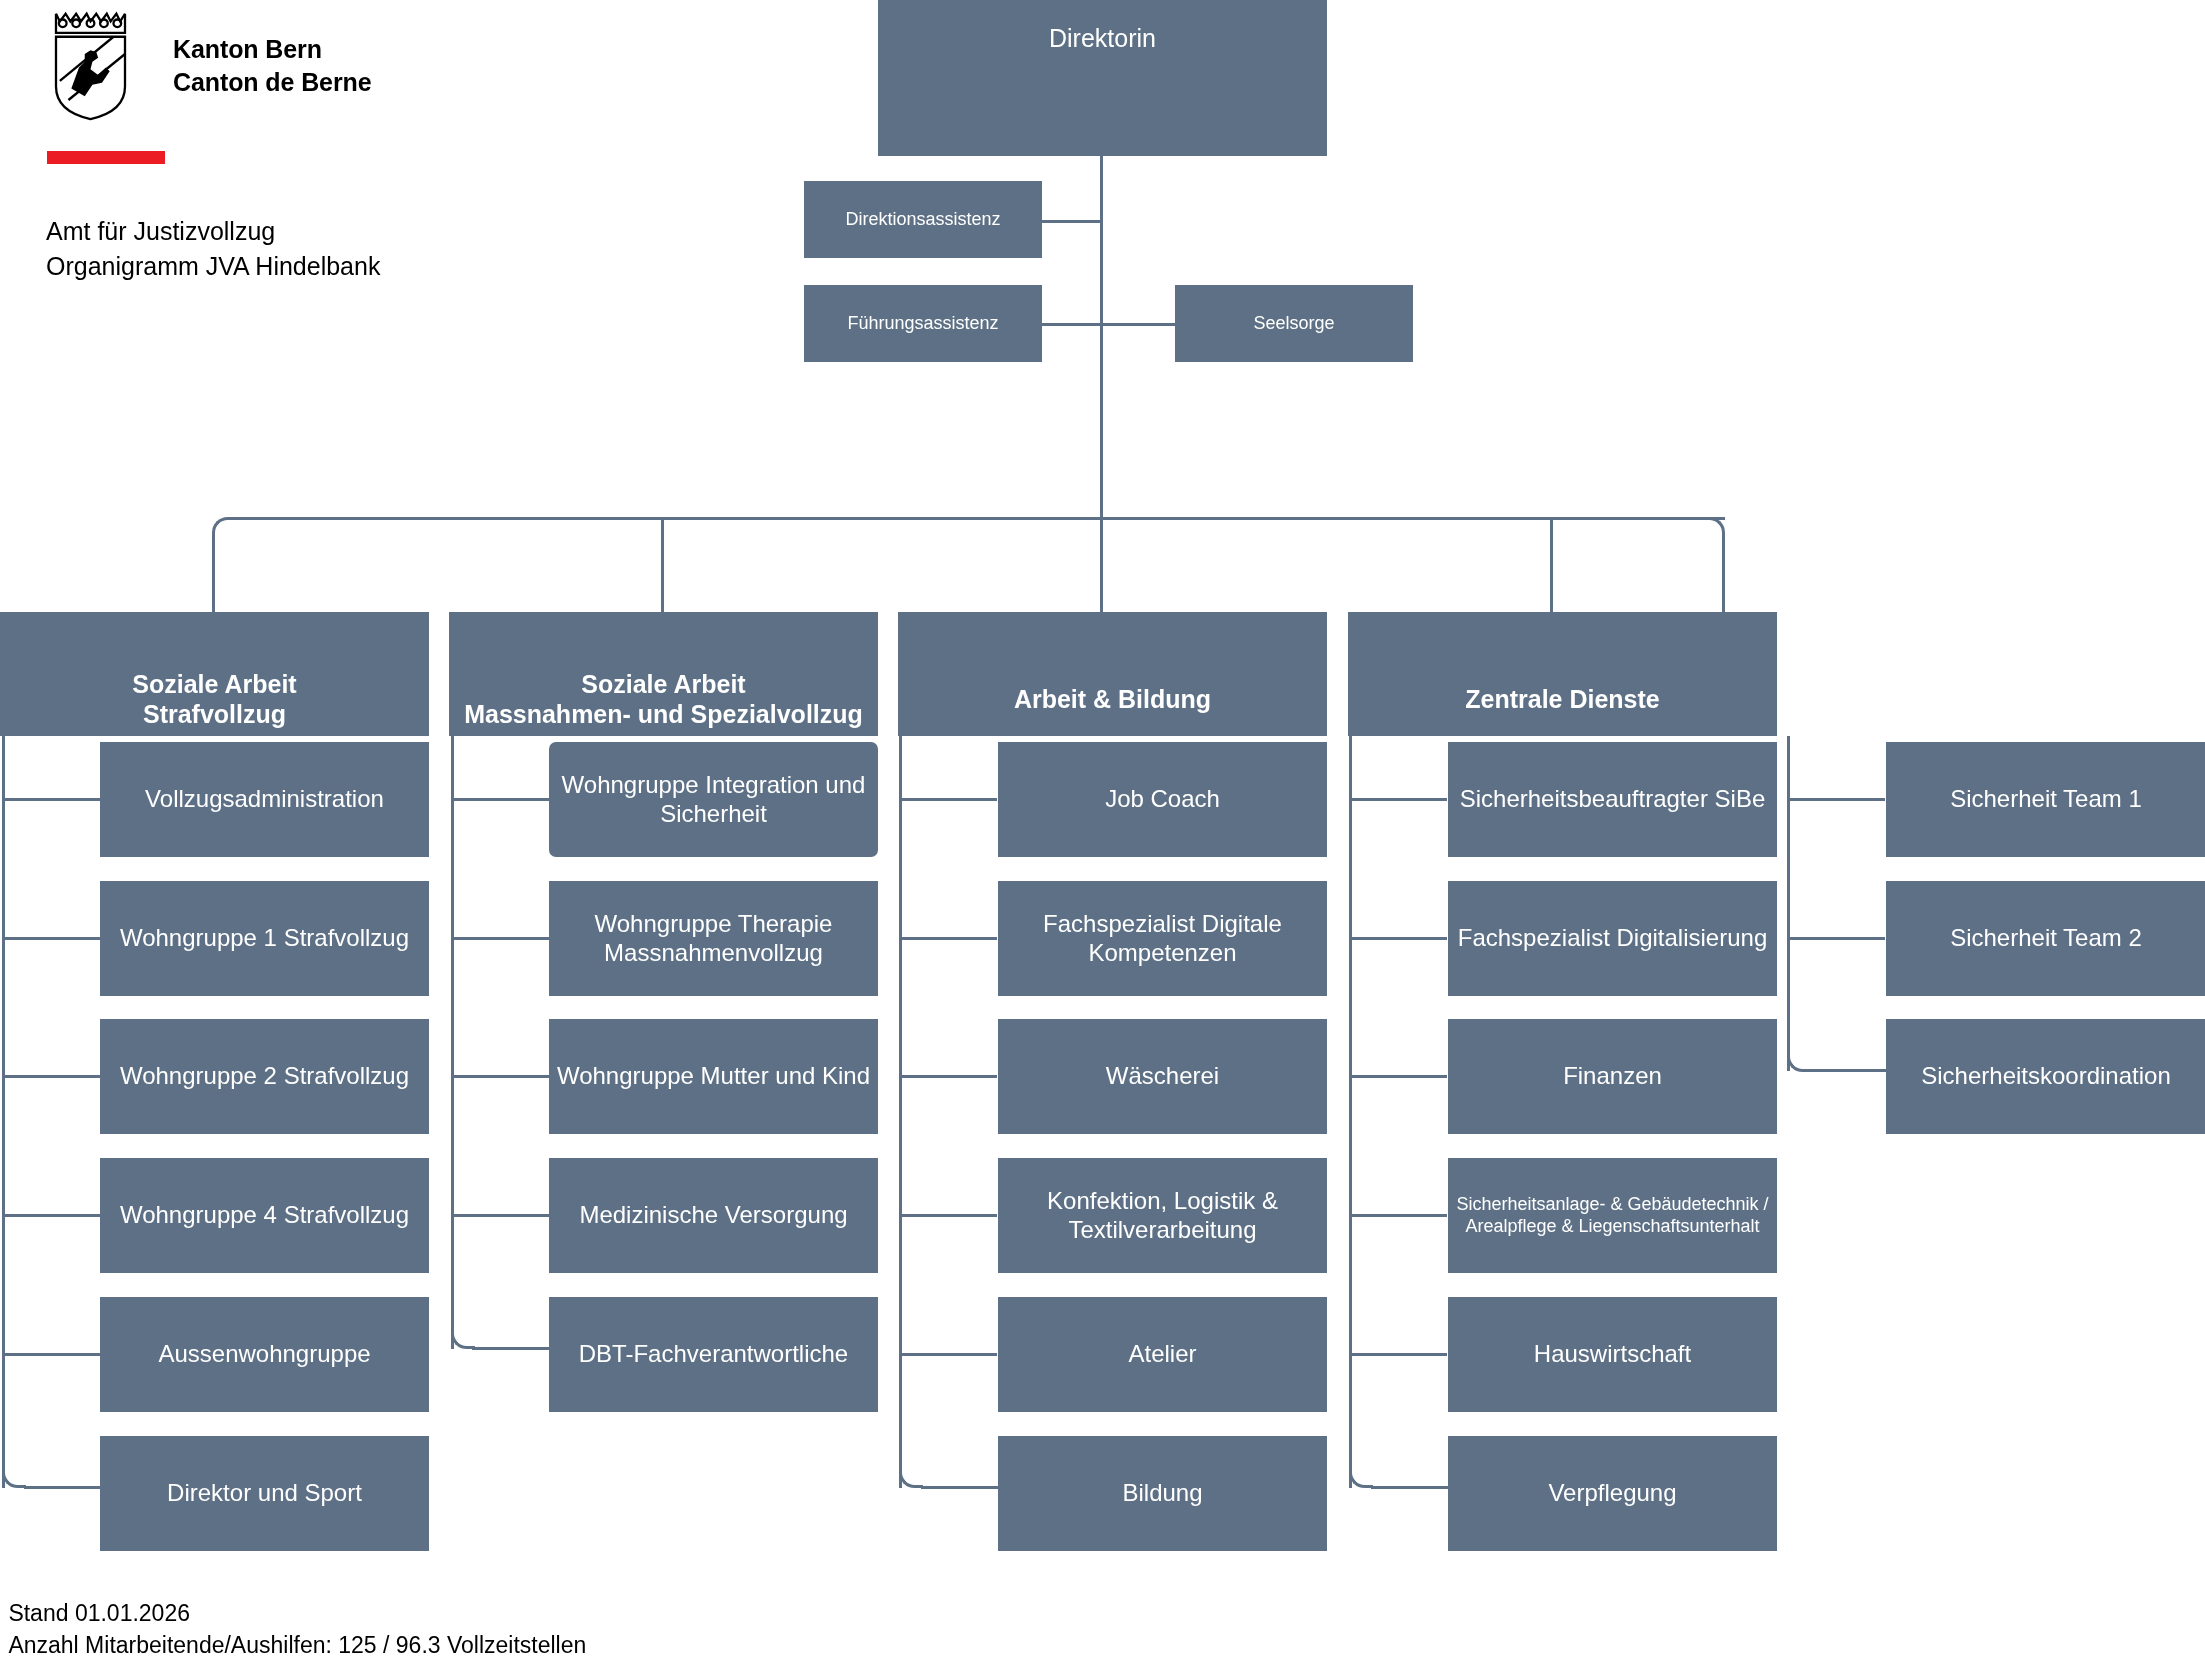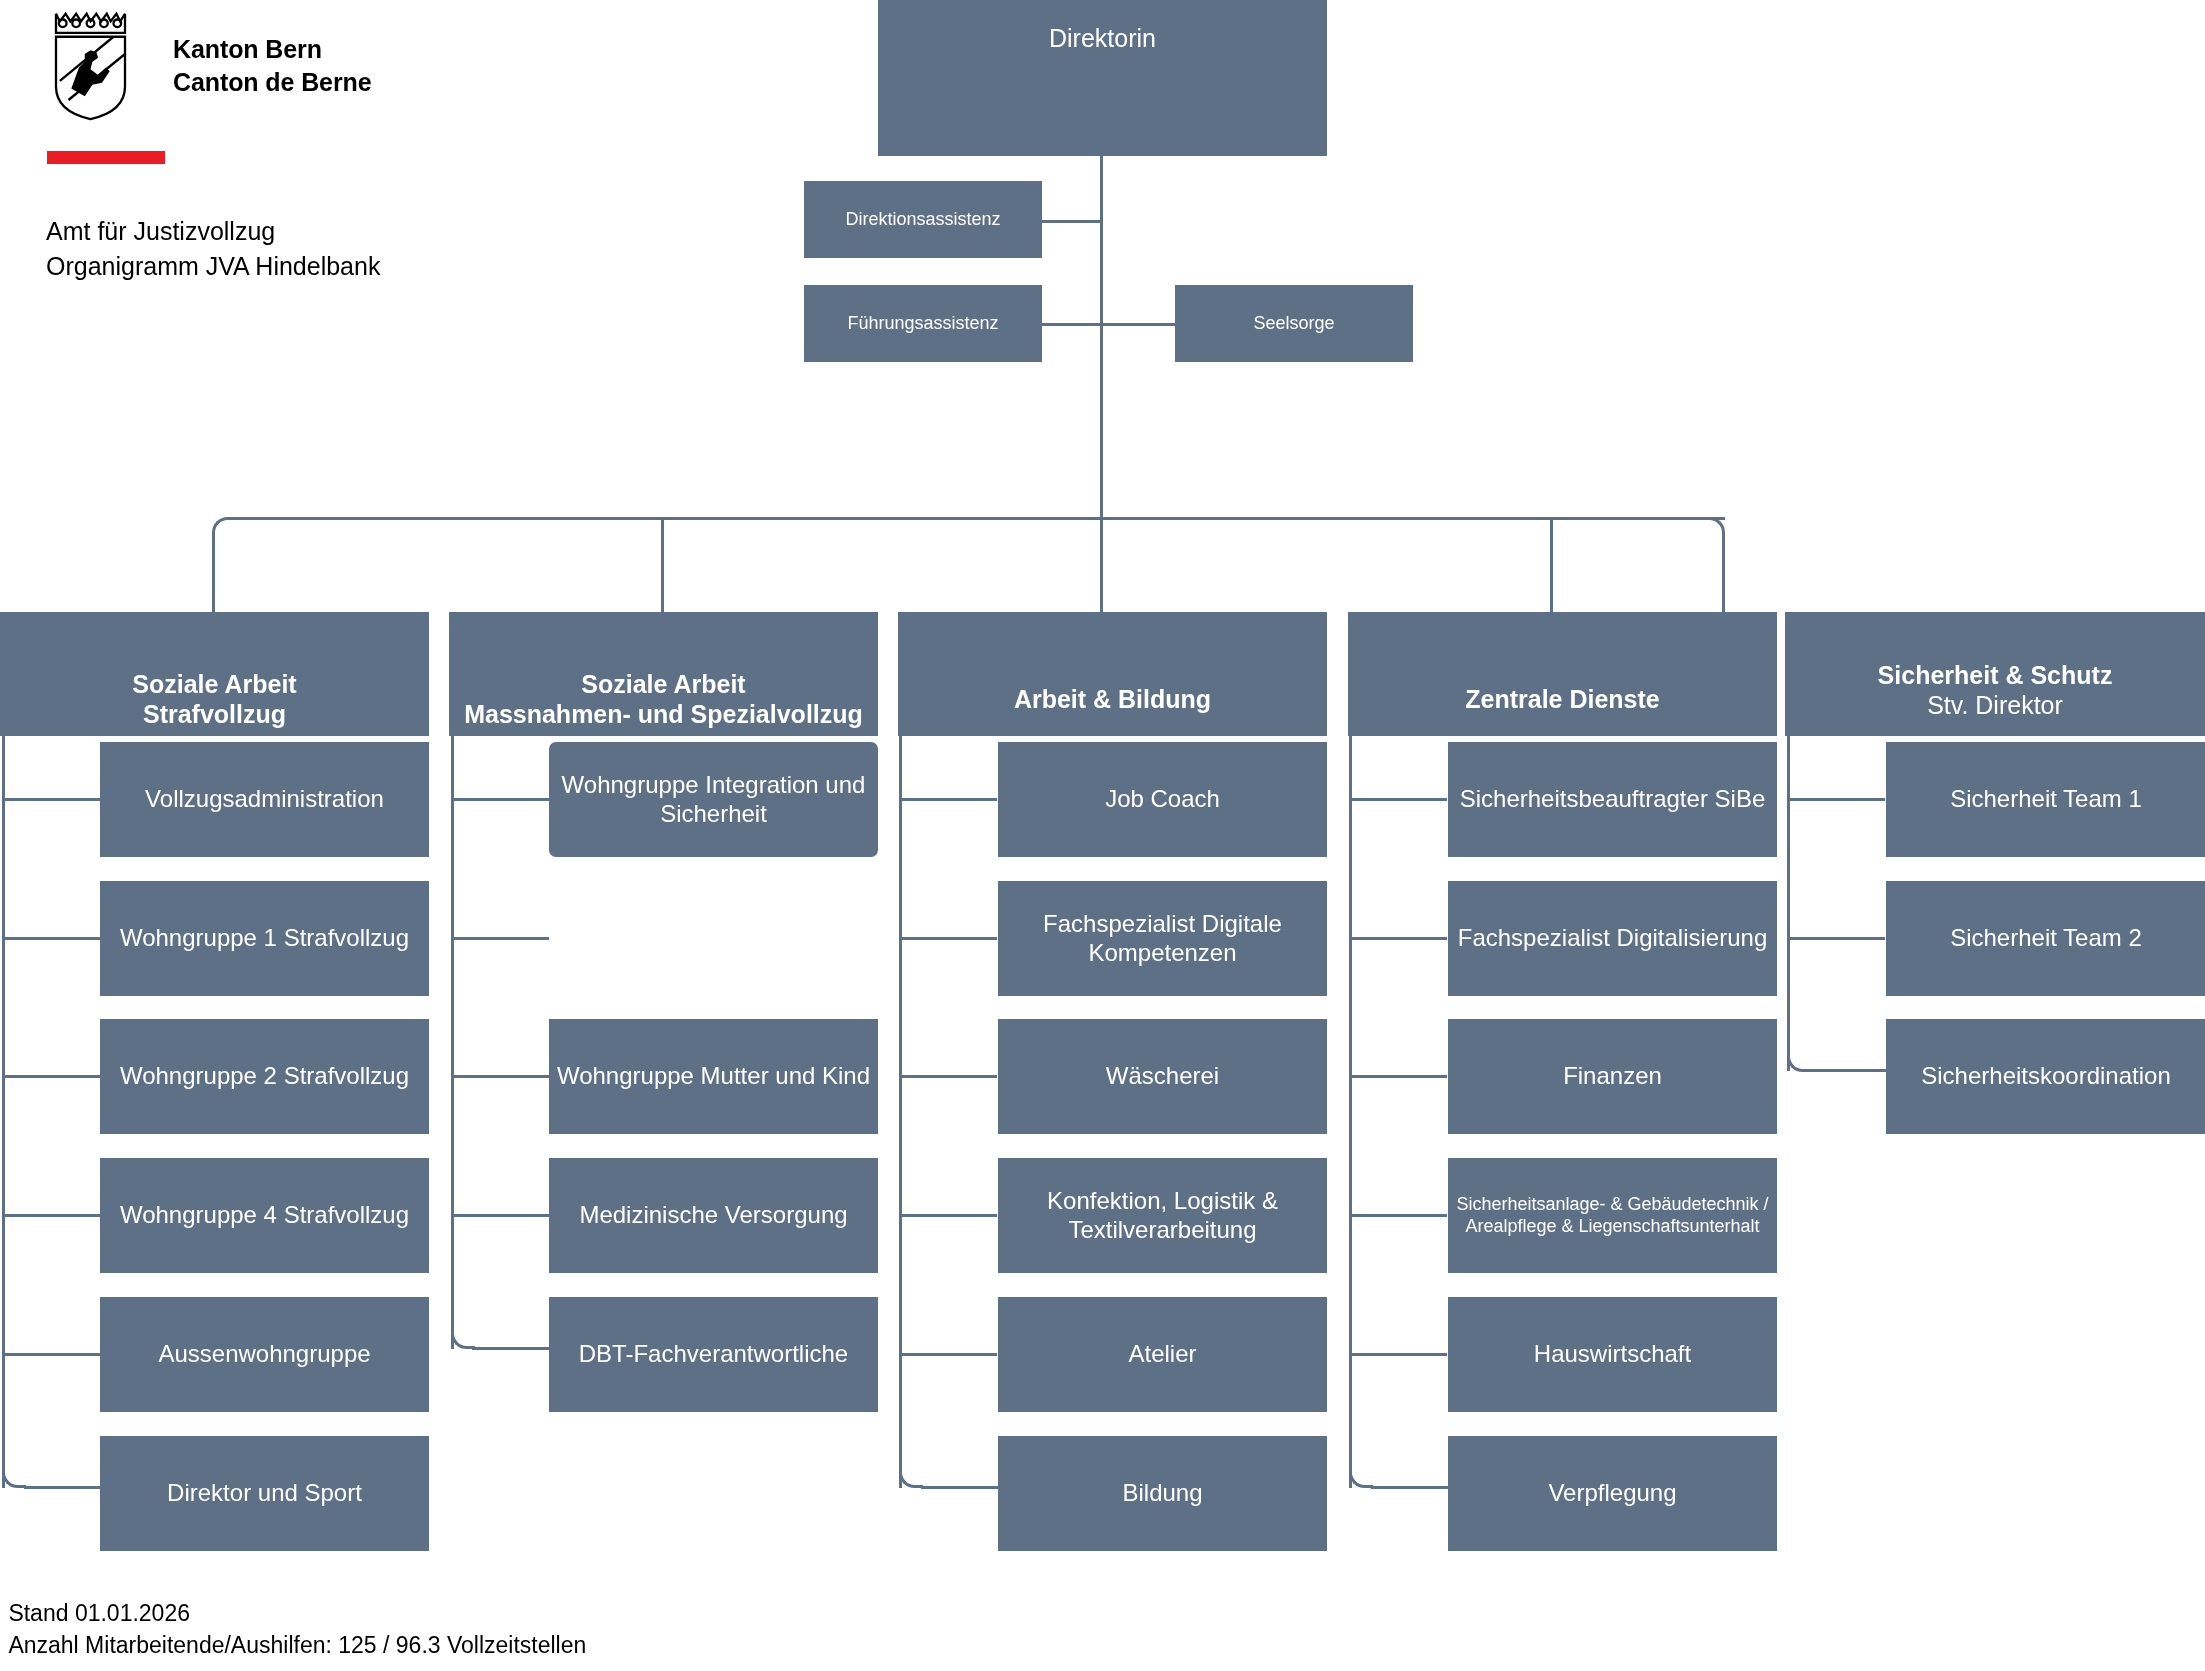--- a/index.html
+++ b/index.html
@@ -250,20 +250,23 @@
       <span>Massnahmen- und Spezialvollzug</span>
     </span>
   </div>
   <div class="ln v" style="left:451px; top:736px; width:3px; height:613px;"></div>
   <div class="corner bl" style="left:451px; top:1325px; width:24px; height:24px;"></div>
   <div class="ln h" style="left:454px; top:798px; width:95px; height:3px;"></div>
   <div class="box leaf" style="left:549px; top:742px; width:329px; height:115px;border-radius:7px;">
     <span class="label">Wohngruppe Integration und Sicherheit</span>
   </div>
   <div class="ln h" style="left:454px; top:937px; width:95px; height:3px;"></div>
+  <div class="box leaf" style="left:549px; top:881px; width:329px; height:115px;">
+    <span class="label">Wohngruppe Therapie Massnahmenvollzug</span>
+  </div>
   <div class="ln h" style="left:454px; top:1075px; width:95px; height:3px;"></div>
   <div class="box leaf" style="left:549px; top:1019px; width:329px; height:115px;">
     <span class="label">Wohngruppe Mutter und Kind</span>
   </div>
   <div class="ln h" style="left:454px; top:1214px; width:95px; height:3px;"></div>
   <div class="box leaf" style="left:549px; top:1158px; width:329px; height:115px;">
     <span class="label">Medizinische Versorgung</span>
   </div>
   <div class="ln h" style="left:472px; top:1347px; width:77px; height:3px;"></div>
   <div class="box leaf" style="left:549px; top:1297px; width:329px; height:115px;justify-content:flex-end;">
@@ -323,26 +326,20 @@
   </div>
   <div class="ln h" style="left:1352px; top:1353px; width:95px; height:3px;"></div>
   <div class="box leaf" style="left:1448px; top:1297px; width:329px; height:115px;">
     <span class="label">Hauswirtschaft</span>
   </div>
   <div class="ln h" style="left:1371px; top:1486px; width:77px; height:3px;"></div>
   <div class="box leaf" style="left:1448px; top:1436px; width:329px; height:115px;">
     <span class="label">Verpflegung</span>
   </div>
 
-  <div class="box dept" style="left:1785px; top:612px; width:420px; height:124px; padding-top:48px;">
-    <span class="label">
-      <span>Sicherheit &amp; Schutz</span>
-      <span class="sub">Stv. Direktor</span>
-    </span>
-  </div>
   <div class="ln v" style="left:1787px; top:736px; width:3px; height:335px;"></div>
   <div class="corner bl" style="left:1787px; top:1048px; width:24px; height:24px;"></div>
   <div class="ln h" style="left:1790px; top:798px; width:95px; height:3px;"></div>
   <div class="box leaf" style="left:1886px; top:742px; width:320px; height:115px;">
     <span class="label">Sicherheit Team 1</span>
   </div>
   <div class="ln h" style="left:1790px; top:937px; width:95px; height:3px;"></div>
   <div class="box leaf" style="left:1886px; top:881px; width:320px; height:115px;">
     <span class="label">Sicherheit Team 2</span>
   </div>

